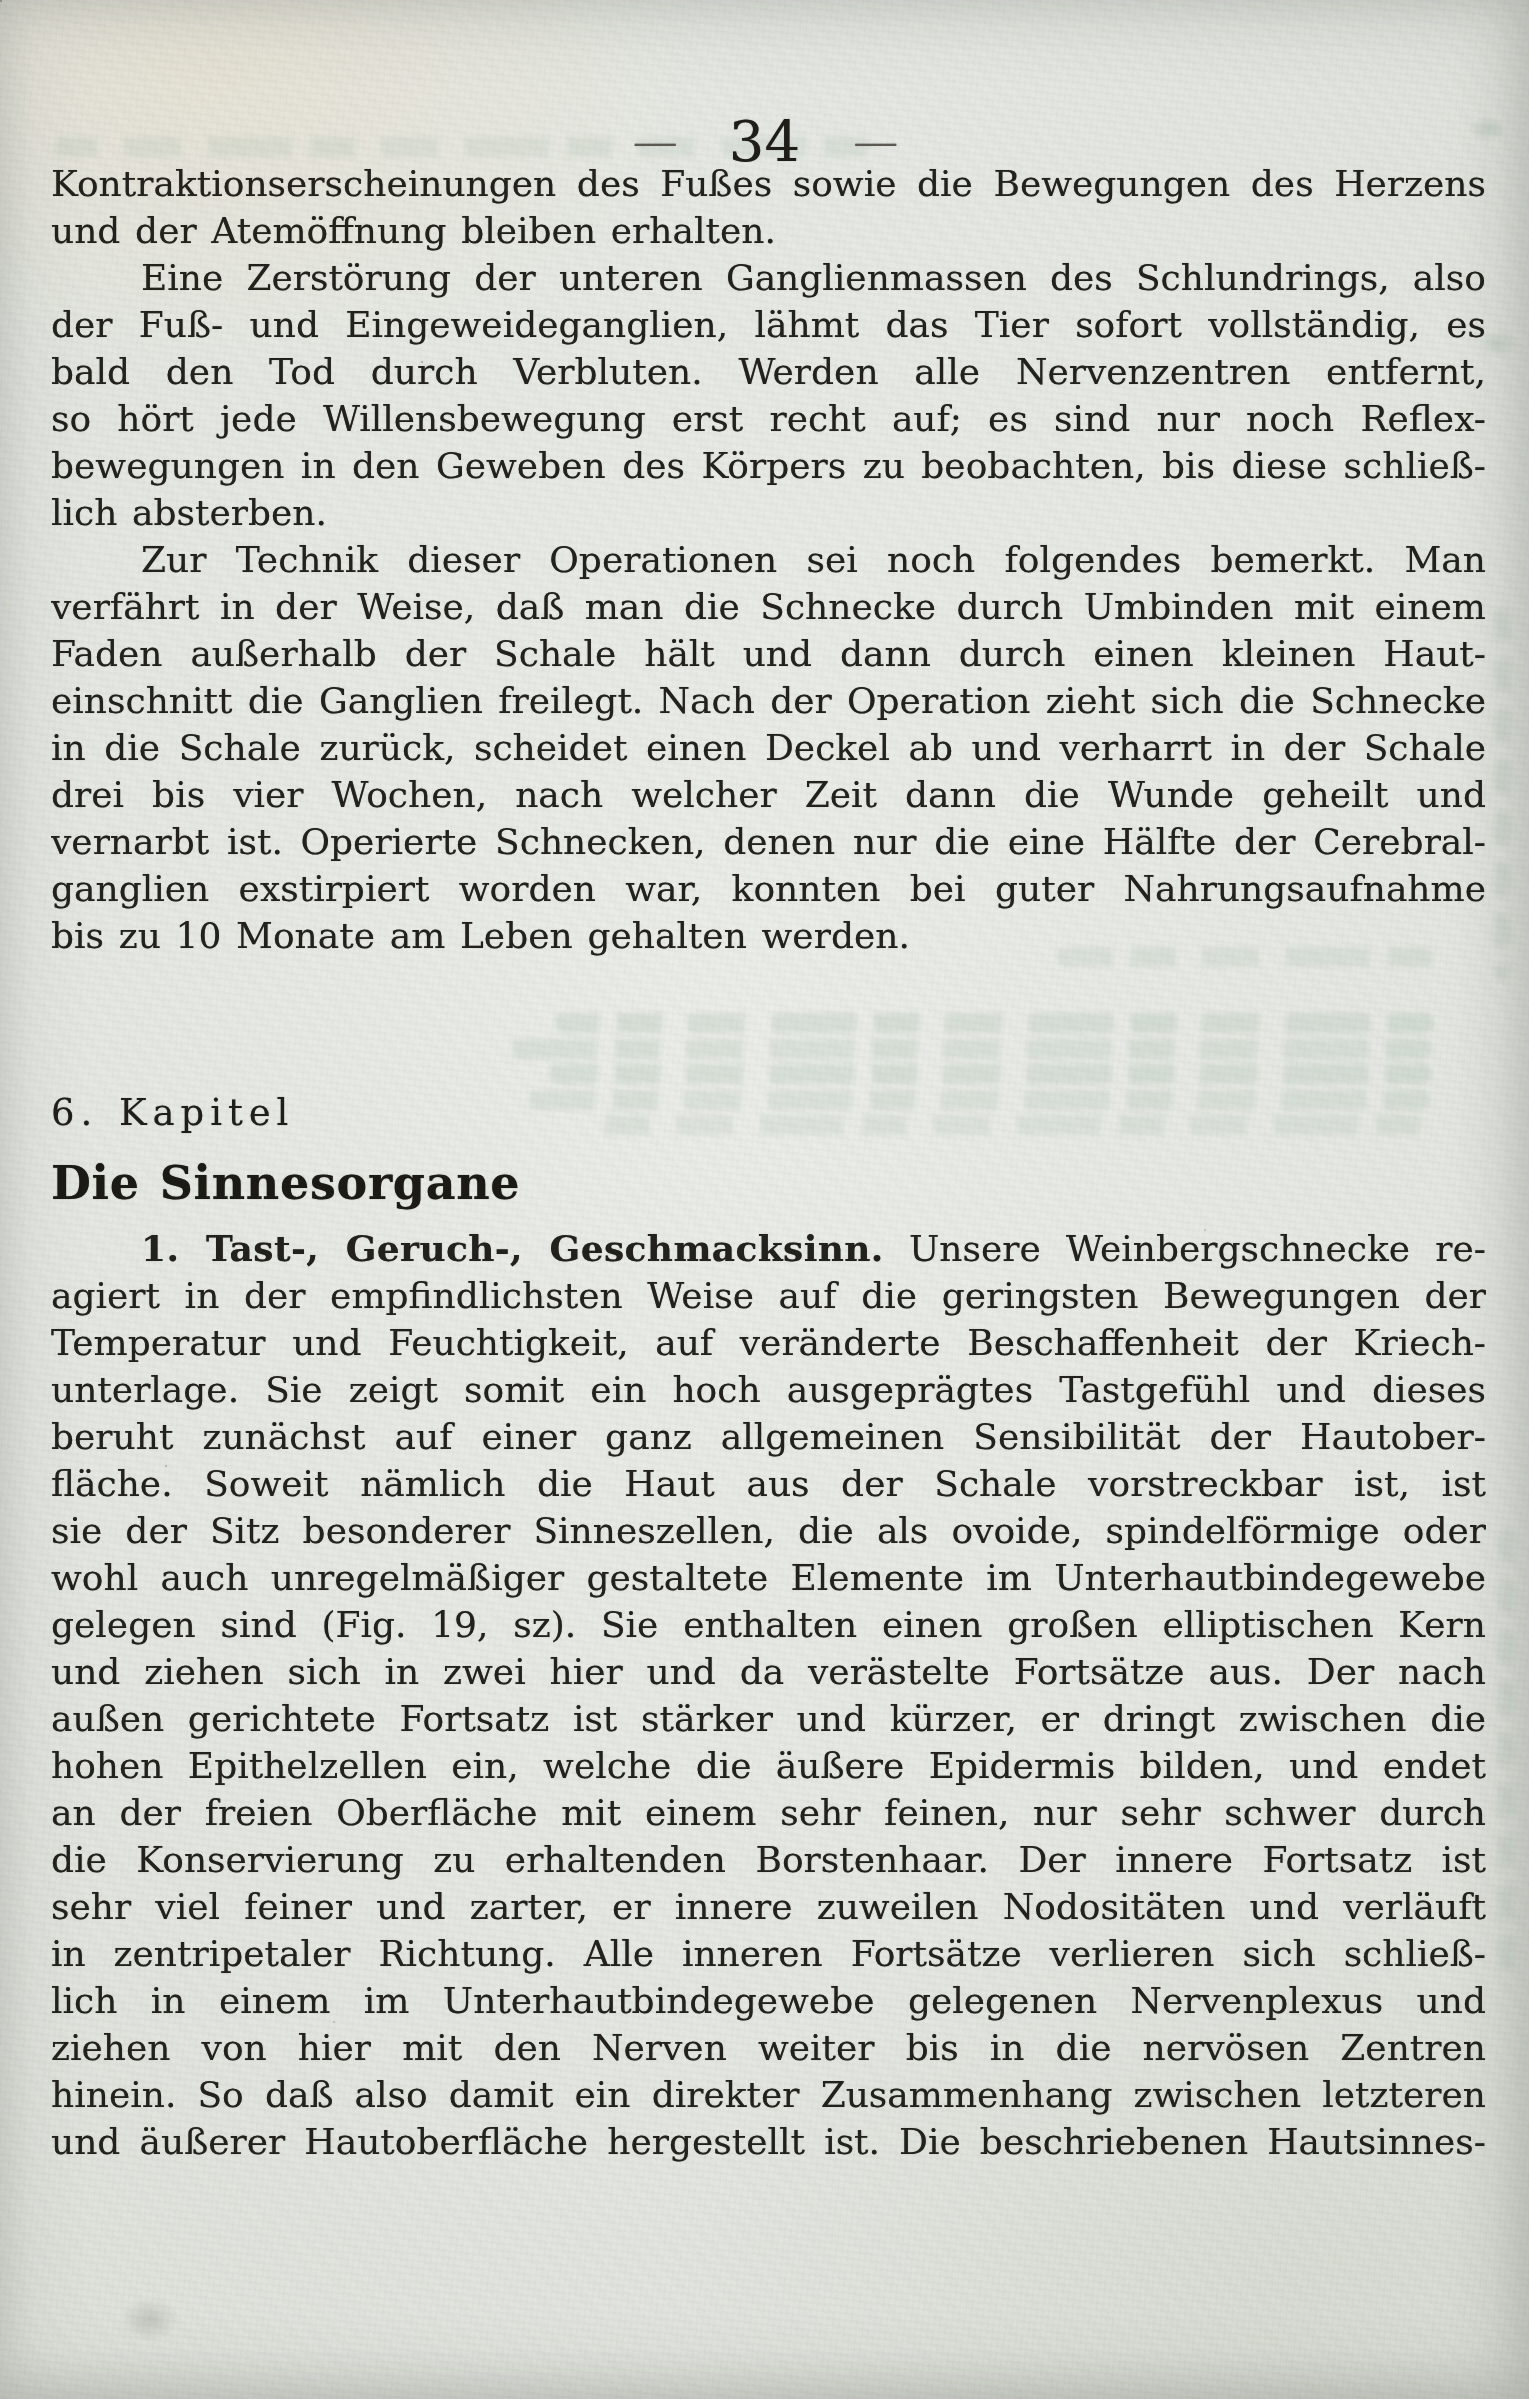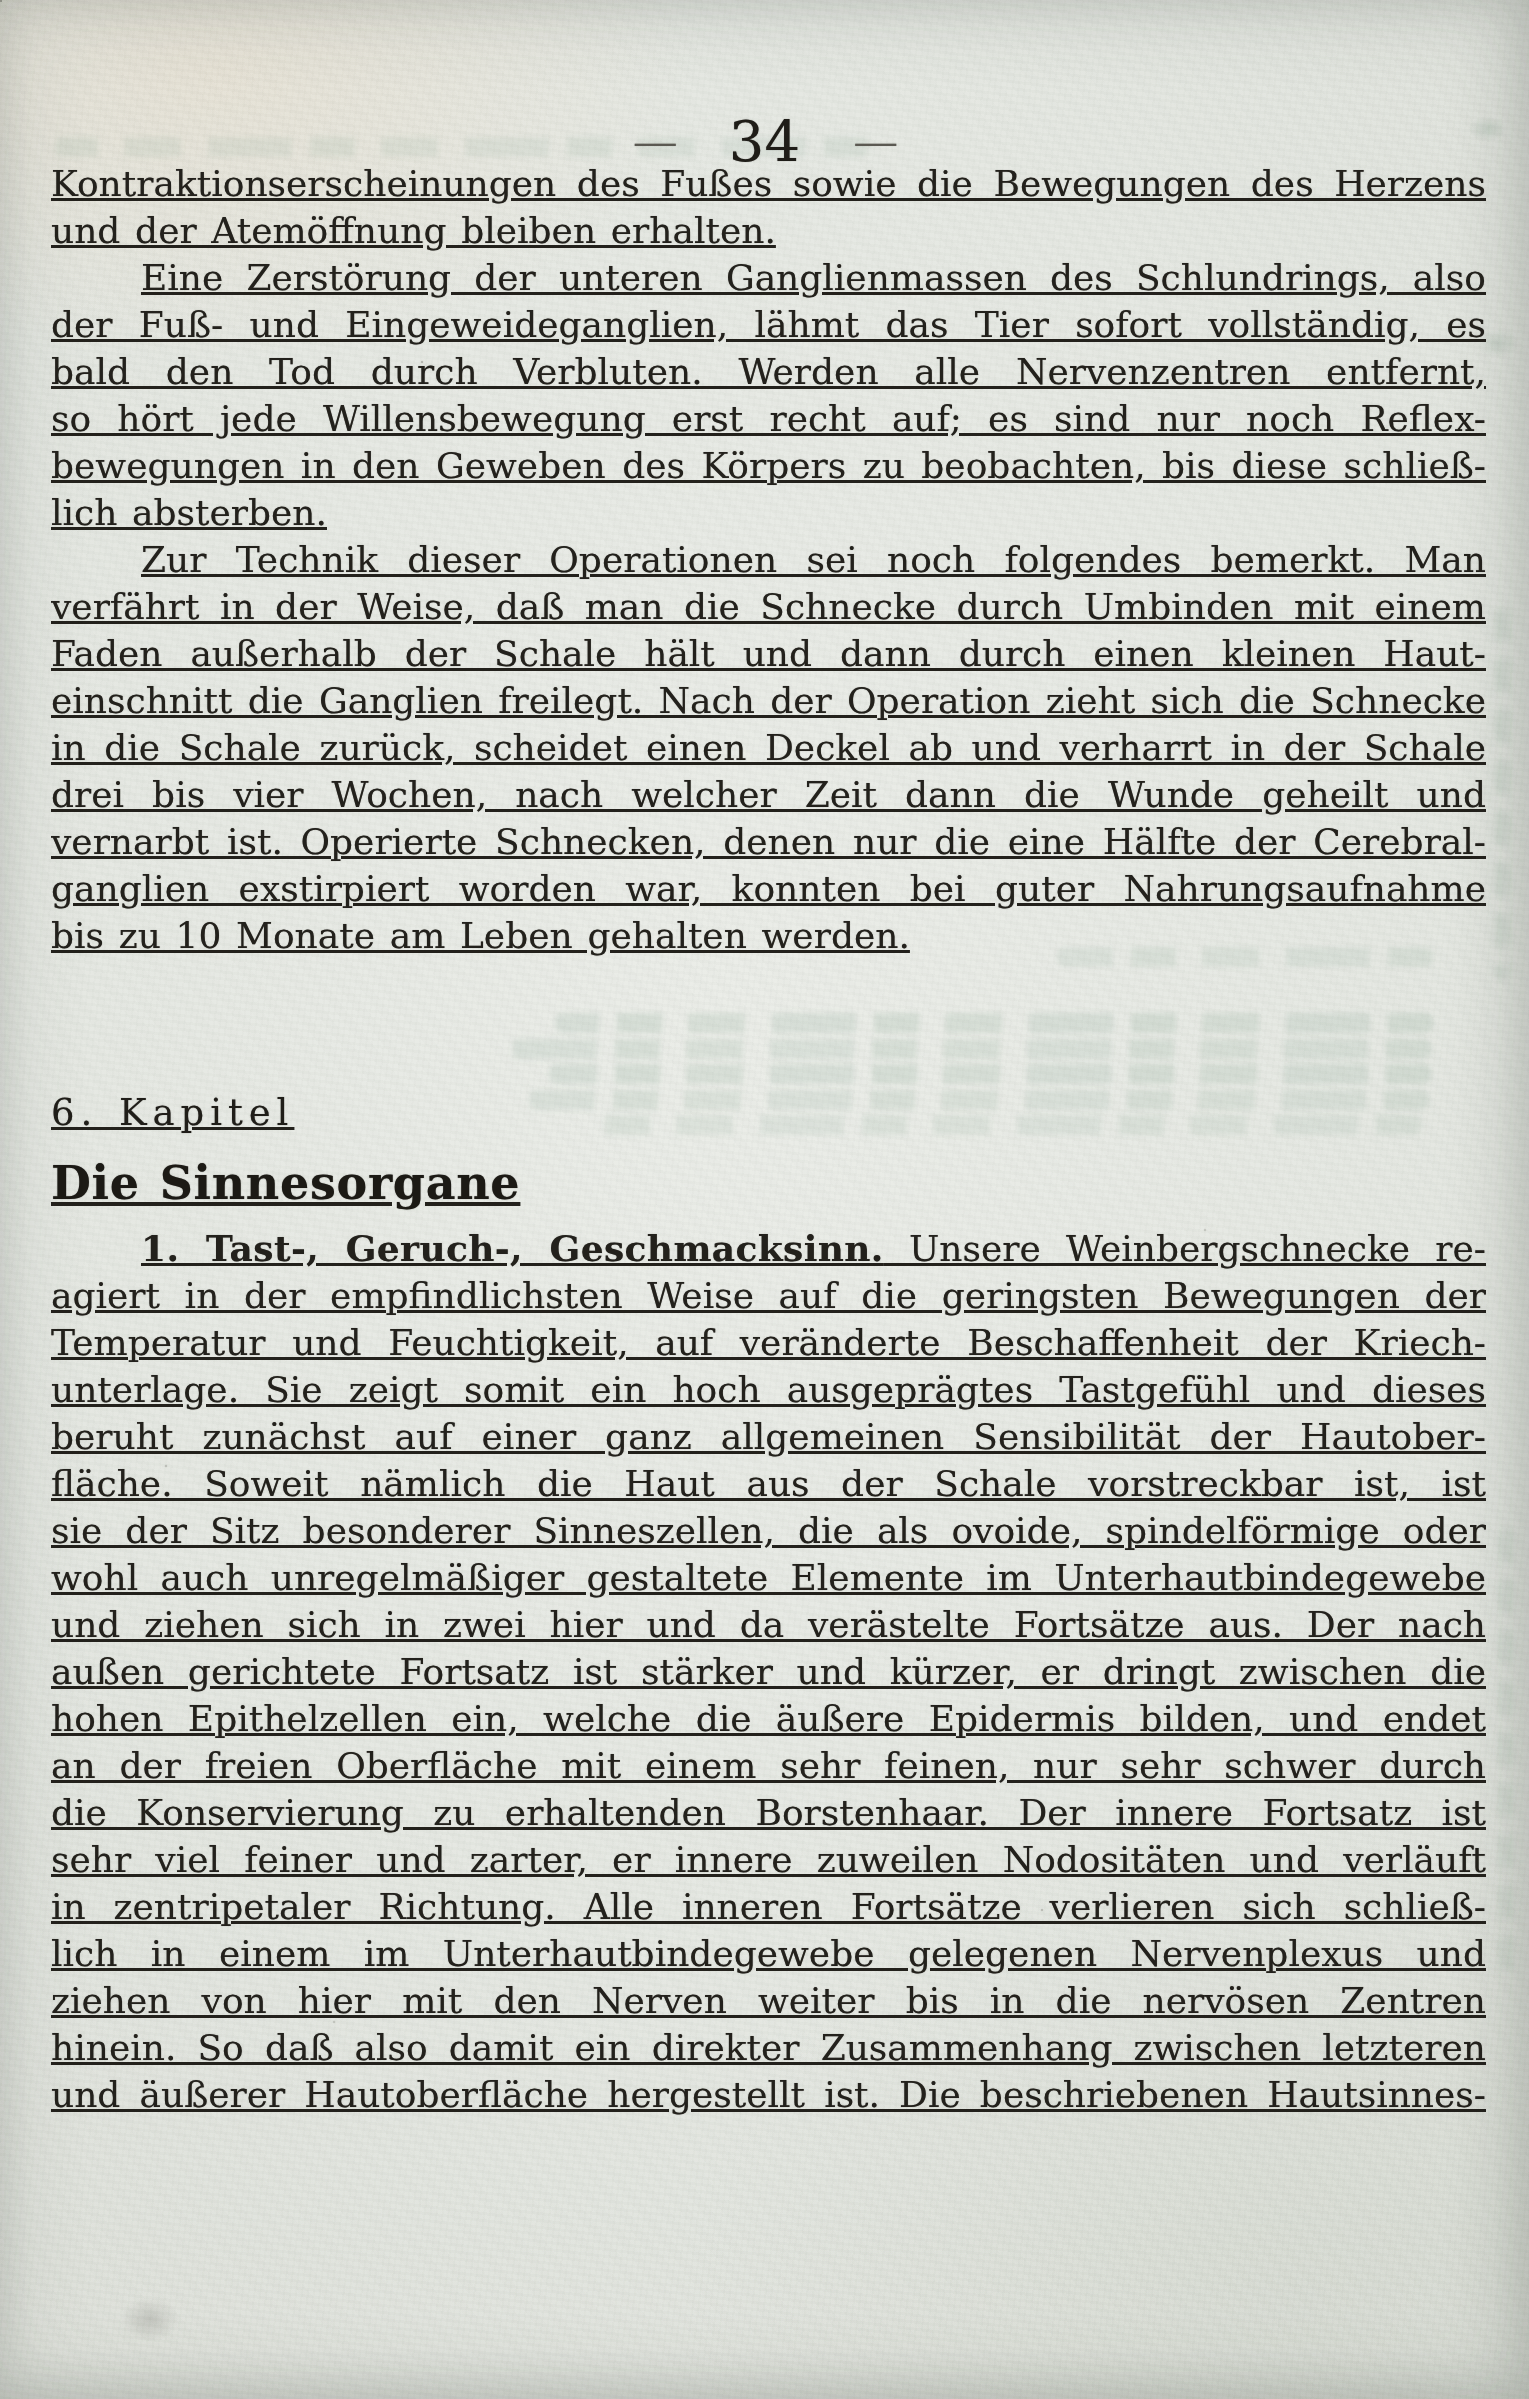--- a/index.html
+++ b/index.html
@@ -46,21 +46,20 @@
     font-size:56px;color:#1f1d18;
     text-shadow:0 0 1px rgba(31,29,24,0.55);
   }
 
   
   .text-column{
     position:absolute;left:51px;top:160px;width:1435px;
     font-size:36px;line-height:47px;
     word-spacing:0.09em;
     text-shadow:0 0 0.8px rgba(35,33,28,0.55);
-    text-decoration:underline;
   }
   .text-line{
     text-align:justify;
     text-align-last:justify;
     white-space:normal;
     overflow:hidden;
     height:47px;
   }
   .text-line.indent{ padding-left:90px; }
   .text-line.line-last{ text-align-last:left; }
@@ -195,20 +194,21 @@
 
     <div class="section-text">
         <div class="text-line indent"><span class="lead-bold">1. Tast-, Geruch-, Geschmacksinn.</span> Unsere Weinbergschnecke re-</div>
         <div class="text-line">agiert in der empfindlichsten Weise auf die geringsten Bewegungen der</div>
         <div class="text-line">Temperatur und Feuchtigkeit, auf veränderte Beschaffenheit der Kriech-</div>
         <div class="text-line">unterlage. Sie zeigt somit ein hoch ausgeprägtes Tastgefühl und dieses</div>
         <div class="text-line">beruht zunächst auf einer ganz allgemeinen Sensibilität der Hautober-</div>
         <div class="text-line">fläche. Soweit nämlich die Haut aus der Schale vorstreckbar ist, ist</div>
         <div class="text-line">sie der Sitz besonderer Sinneszellen, die als ovoide, spindelförmige oder</div>
         <div class="text-line">wohl auch unregelmäßiger gestaltete Elemente im Unterhautbindegewebe</div>
+        <div class="text-line">gelegen sind (Fig. 19, sz). Sie enthalten einen großen elliptischen Kern</div>
         <div class="text-line">und ziehen sich in zwei hier und da verästelte Fortsätze aus. Der nach</div>
         <div class="text-line">außen gerichtete Fortsatz ist stärker und kürzer, er dringt zwischen die</div>
         <div class="text-line">hohen Epithelzellen ein, welche die äußere Epidermis bilden, und endet</div>
         <div class="text-line">an der freien Oberfläche mit einem sehr feinen, nur sehr schwer durch</div>
         <div class="text-line">die Konservierung zu erhaltenden Borstenhaar. Der innere Fortsatz ist</div>
         <div class="text-line">sehr viel feiner und zarter, er innere zuweilen Nodositäten und verläuft</div>
         <div class="text-line">in zentripetaler Richtung. Alle inneren Fortsätze verlieren sich schließ-</div>
         <div class="text-line">lich in einem im Unterhautbindegewebe gelegenen Nervenplexus und</div>
         <div class="text-line">ziehen von hier mit den Nerven weiter bis in die nervösen Zentren</div>
         <div class="text-line">hinein. So daß also damit ein direkter Zusammenhang zwischen letzteren</div>

